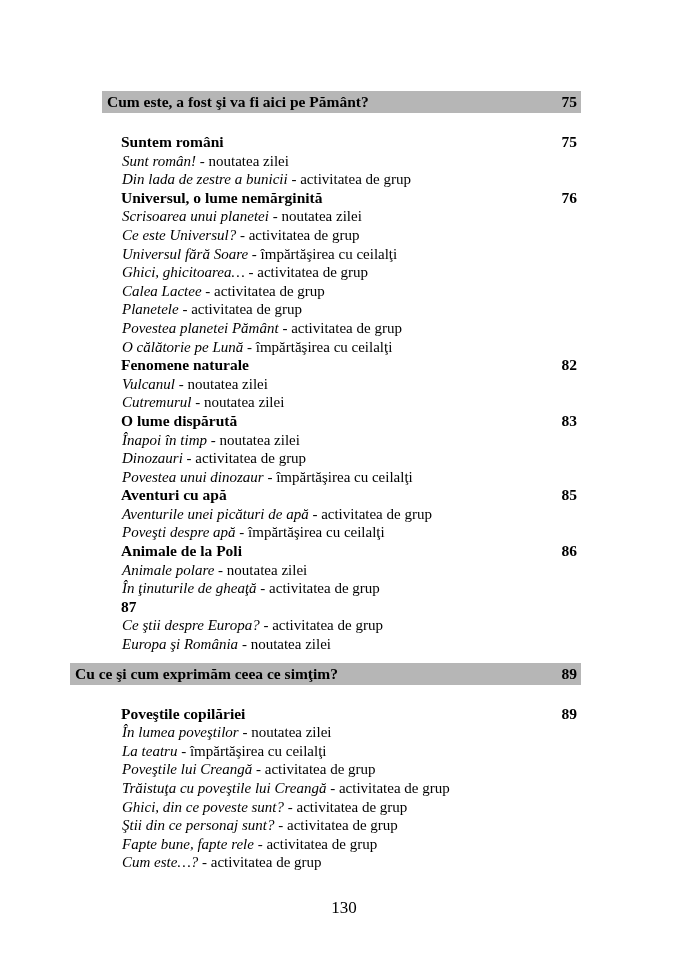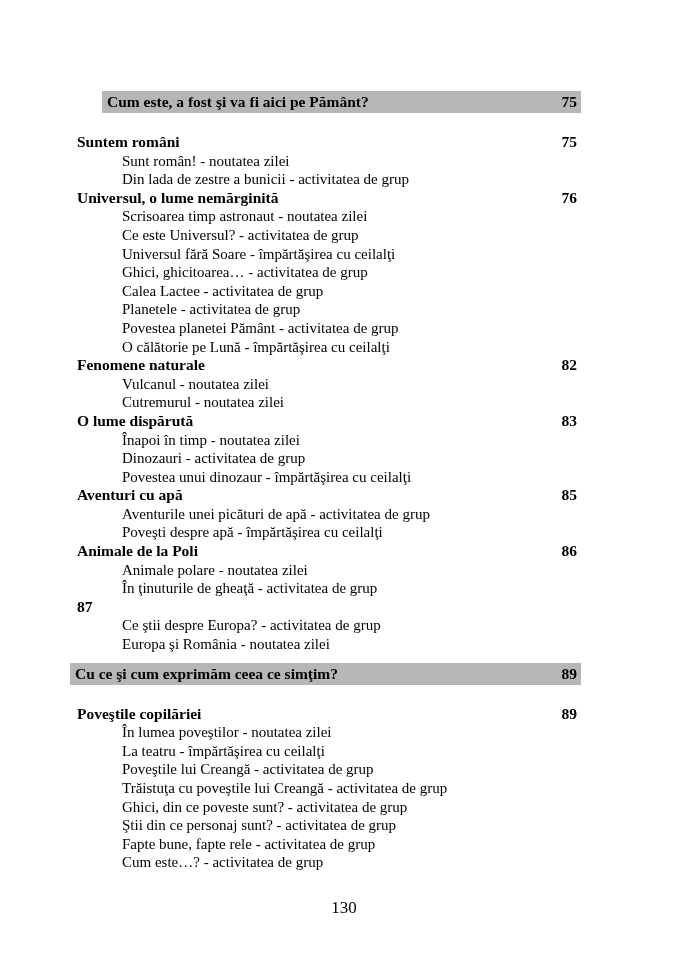--- a/index.html
+++ b/index.html
@@ -36,27 +36,28 @@
     margin-bottom: 20px;
   }
   .section-bar:not(:first-child) { margin-top: 9px; }
   .chapter-row {
     display: flex;
     justify-content: space-between;
     font-weight: bold;
     font-size: 15.5px;
     line-height: 18.6px;
     padding: 0 4px 0 7px;
+    margin-left: 44px;
   }
   .sub-item {
     font-size: 15px;
     line-height: 18.6px;
     padding-left: 52px;
   }
-  .entry-title { }
+  .entry-title { font-style: italic; }
   .entry-sep { white-space: pre; }
   .footer {
     position: absolute;
     top: 899px;
     left: 0;
     width: 688px;
     text-align: center;
     font-size: 17px;
     line-height: 18px;
   }
@@ -79,21 +80,21 @@
           <div class="sub-item"><span class="entry-title">Sunt român!</span><span class="entry-sep"> - </span><span class="entry-activity">noutatea zilei</span></div>
           <div class="sub-item"><span class="entry-title">Din lada de zestre a bunicii</span><span class="entry-sep"> - </span><span class="entry-activity">activitatea de grup</span></div>
         </div>
   </div>
       <div class="chapter">
     <div class="chapter-row">
       <span class="chapter-title">Universul, o lume nemărginită</span>
       <span class="chapter-page">76</span>
     </div>
     <div class="items">
-          <div class="sub-item"><span class="entry-title">Scrisoarea timp astronaut</span><span class="entry-sep"> - </span><span class="entry-activity">noutatea zilei</span></div>
+          <div class="sub-item"><span class="entry-title">Scrisoarea unui planetei</span><span class="entry-sep"> - </span><span class="entry-activity">noutatea zilei</span></div>
           <div class="sub-item"><span class="entry-title">Ce este Universul?</span><span class="entry-sep"> - </span><span class="entry-activity">activitatea de grup</span></div>
           <div class="sub-item"><span class="entry-title">Universul fără Soare</span><span class="entry-sep"> - </span><span class="entry-activity">împărtăşirea cu ceilalţi</span></div>
           <div class="sub-item"><span class="entry-title">Ghici, ghicitoarea…</span><span class="entry-sep"> - </span><span class="entry-activity">activitatea de grup</span></div>
           <div class="sub-item"><span class="entry-title">Calea Lactee</span><span class="entry-sep"> - </span><span class="entry-activity">activitatea de grup</span></div>
           <div class="sub-item"><span class="entry-title">Planetele</span><span class="entry-sep"> - </span><span class="entry-activity">activitatea de grup</span></div>
           <div class="sub-item"><span class="entry-title">Povestea planetei Pământ</span><span class="entry-sep"> - </span><span class="entry-activity">activitatea de grup</span></div>
           <div class="sub-item"><span class="entry-title">O călătorie pe Lună</span><span class="entry-sep"> - </span><span class="entry-activity">împărtăşirea cu ceilalţi</span></div>
         </div>
   </div>
       <div class="chapter">

